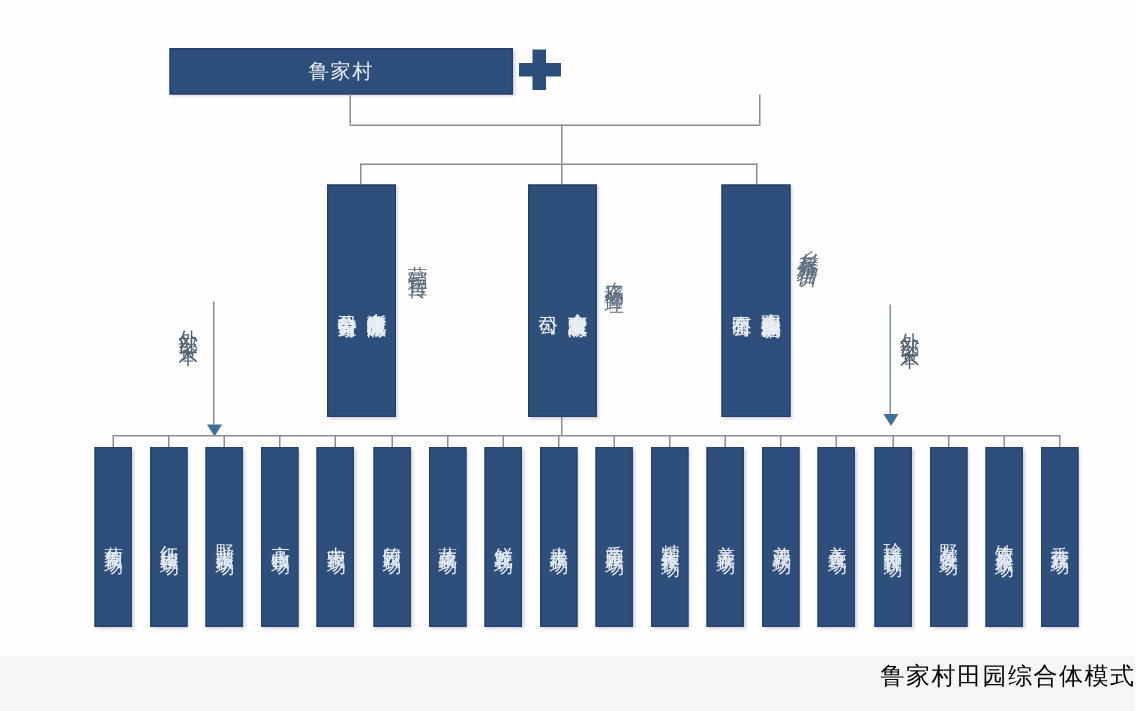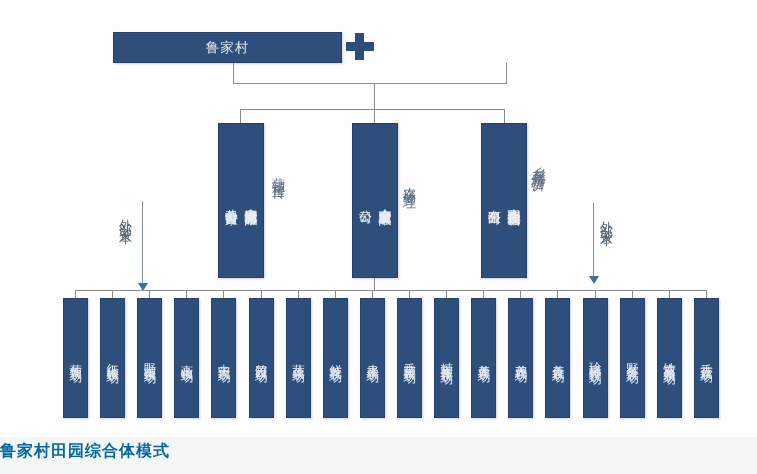--- a/index.html
+++ b/index.html
@@ -39,23 +39,23 @@
   .farm-row{position:absolute;left:63px;top:290px;width:656px;display:flex;justify-content:space-between;}
   .farm{display:flex;flex-direction:column;align-items:center;width:25px;}
   .farm .stem{width:1px;height:8px;background:#8c8c8c;}
   .farm .fbox{
     width:25px;height:120px;background:#2e4e7c;border:1px solid #27446e;box-sizing:border-box;
     display:flex;align-items:center;justify-content:center;box-shadow:1px 1px 2px rgba(60,70,90,.25);
   }
   .farm .vtext{writing-mode:vertical-rl;font-size:12.5px;letter-spacing:2px;color:#e3e9f1;line-height:1;}
   
   .title{
-    position:absolute;left:0;top:441px;width:757px;text-align:left;
+    position:absolute;left:0;top:441px;width:757px;text-align:right;
     font-family:"Liberation Sans","DejaVu Sans",sans-serif;
-    font-size:16px;font-weight:bold;color:#0369a1;letter-spacing:1px;
+    font-size:16px;font-weight:normal;color:#000000;letter-spacing:1px;
   }
 </style>
 </head>
 <body>
 
 <div id="canvas">
 
   <div class="band"></div>
 
   <div class="nbox tbox" style="left:113px;width:229px;">

